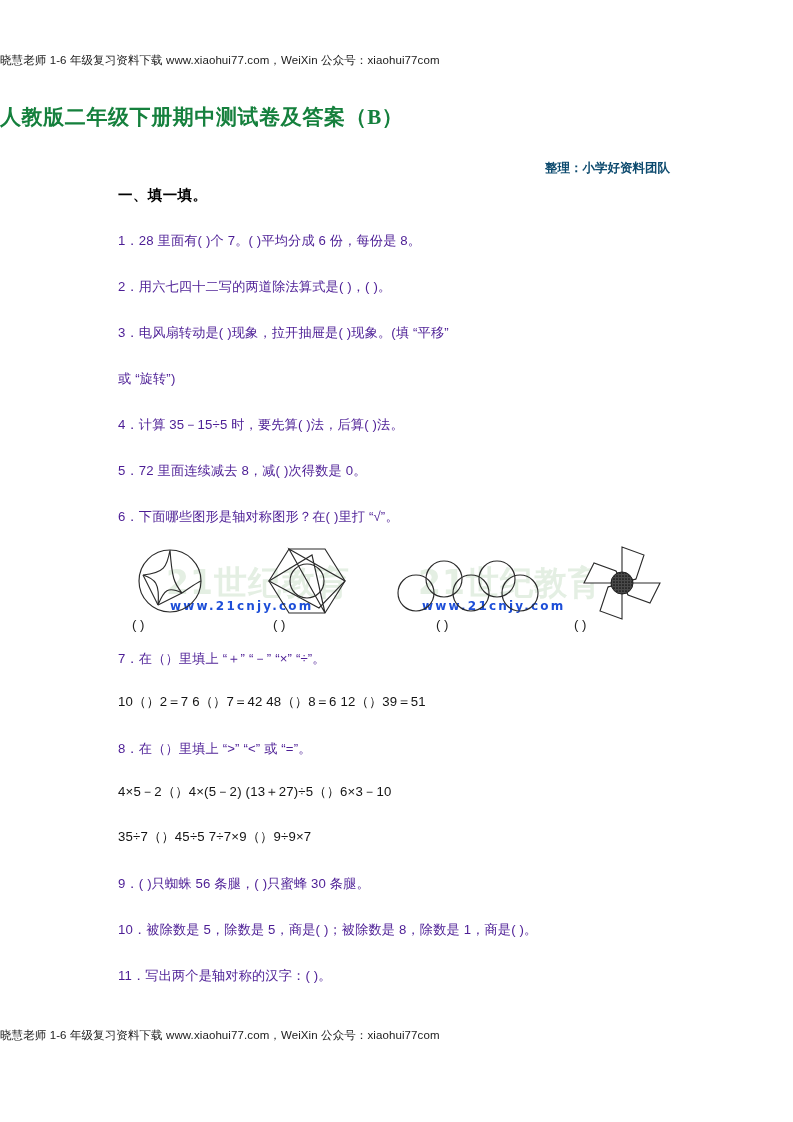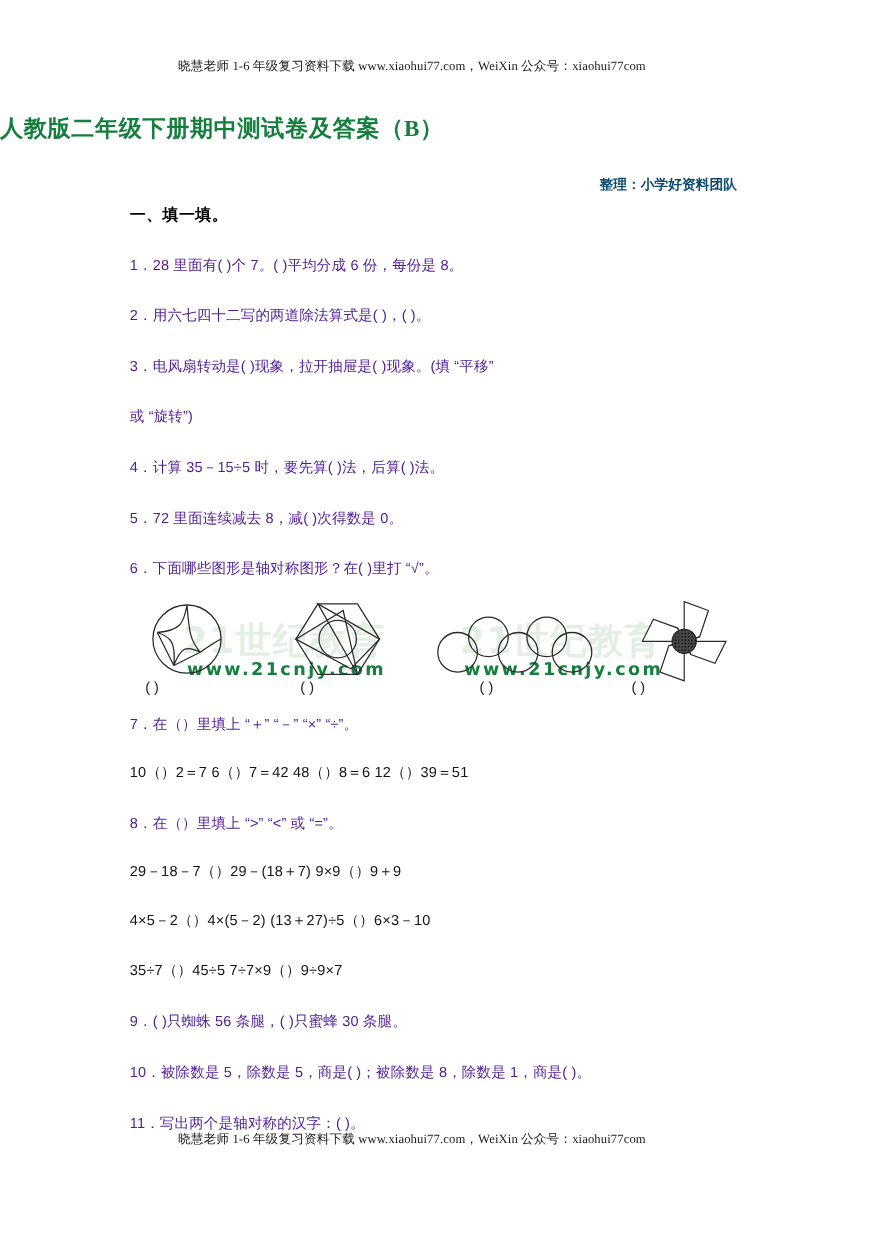--- a/index.html
+++ b/index.html
@@ -18,26 +18,25 @@
   .page {
     position: absolute;
     left: 0; top: 0;
     width: 793px;
     height: 1122px;
   }
   .runhead, .runfoot {
     position: absolute;
     left: 0;
     width: 749px;
-    text-align: center;
+    text-align: left;
     font-size: 11.5px;
     color: #1a1a1a;
     letter-spacing: 0.1px;
     white-space: nowrap;
-    font-family: Liberation Serif, serif;
   }
   .runhead { top: 53px; }
   .runfoot { top: 1028px; }
 
   .doc-title {
     position: absolute;
     left: 0; top: 103px;
     width: 793px;
     text-align: left;
     font-family: "Liberation Serif", "DejaVu Serif", serif;
@@ -128,21 +127,21 @@
   }
   .wm-txt {
     position: absolute;
     font-family: "DejaVu Sans", sans-serif;
     font-weight: bold;
     color: #e4efe3;
     white-space: nowrap;
     letter-spacing: 1px;
   }
   .wm-a { font-size: 33px; }
-  .wm-b { font-size: 16px; letter-spacing: 2.2px; color: #15803d; }
+  .wm-b { font-size: 12px; letter-spacing: 2.2px; color: #1d4ed8; }
 </style>
 </head>
 <body>
 
 <div class="page">
 
   <div class="runhead">晓慧老师 1-6 年级复习资料下载 www.xiaohui77.com，WeiXin 公众号：xiaohui77com</div>
 
   <div class="doc-title">人教版二年级下册期中测试卷及答案（B）</div>
 
@@ -243,21 +242,20 @@
         <span class="bk" style="left:318px;">(          )</span>
         <span class="bk" style="left:456px;">(          )</span>
       </div>
 
     </div>
 
     <div class="q tight">7．在（）里填上 “＋”  “－”  “×”  “÷”。</div>
     <div class="sub rowgap">10（）2＝7        6（）7＝42        48（）8＝6        12（）39＝51</div>
 
     <div class="q tight">8．在（）里填上 “&gt;”  “&lt;” 或 “=”。</div>
-    <div class="sub">29－18－7（）29－(18＋7)        9×9（）9＋9</div>
     <div class="sub">4×5－2（）4×(5－2)        (13＋27)÷5（）6×3－10</div>
     <div class="sub rowgap">35÷7（）45÷5        7÷7×9（）9÷9×7</div>
 
     <div class="q">9．(        )只蜘蛛 56 条腿，(        )只蜜蜂 30 条腿。</div>
 
     <div class="q">10．被除数是 5，除数是 5，商是(        )；被除数是 8，除数是 1，商是(        )。</div>
 
     <div class="q">11．写出两个是轴对称的汉字：(                    )。</div>
 
   </div>

